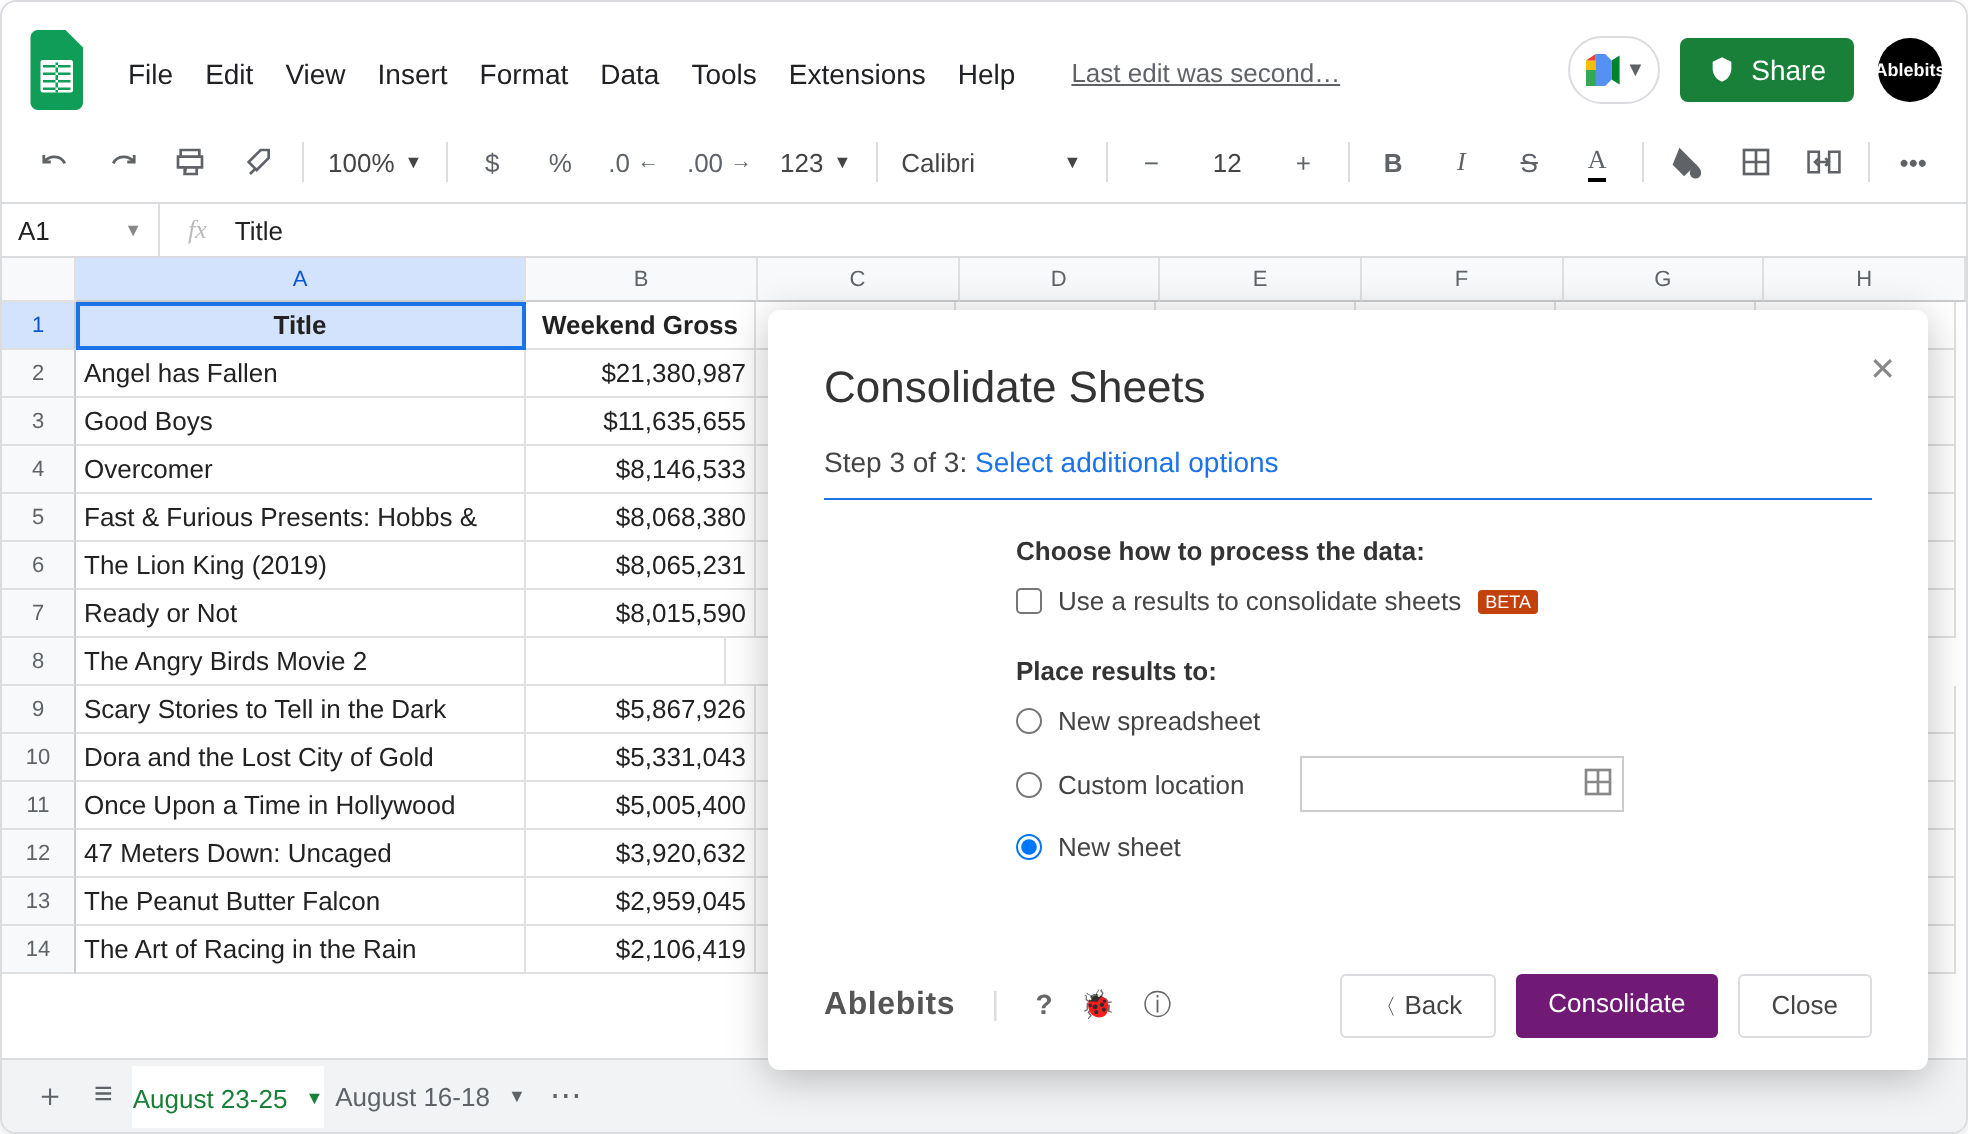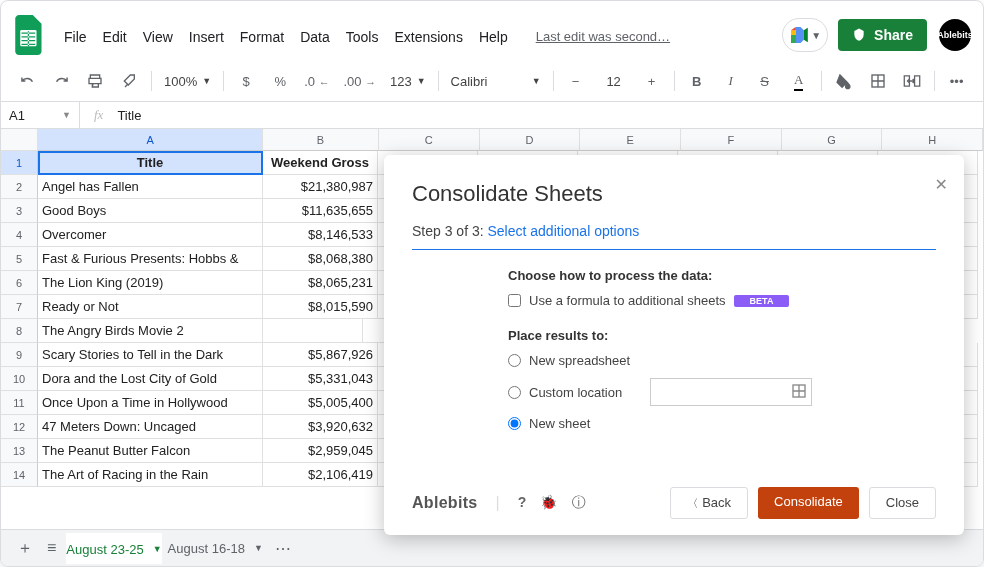--- a/index.html
+++ b/index.html
@@ -11,21 +11,21 @@
 .doctitle-wrap{display:flex;flex-direction:column;flex:1}
 .doctitle-row{display:flex;align-items:center;gap:8px}
 .doctitle{font-size:18px;color:#3c4043}
 .title-icon{color:#5f6368;cursor:pointer}
 
 .menus{display:flex;align-items:center;gap:2px;padding:0 4px;font-size:14px;color:#202124;margin-top:3px}
 .menus span{padding:4px 7px;border-radius:4px;cursor:pointer}
 .lastedit{color:#5f6368;text-decoration:underline;margin-left:12px;font-size:13px}
 .meet-btn{width:44px;height:32px;background:white;border:1px solid #dadce0;border-radius:20px;display:flex;align-items:center;justify-content:center;margin-right:10px;position:relative}
 .meet-inner{display:flex;align-items:center}
-.share-btn{display:flex;align-items:center;background:#188038;color:#fff;font-size:14px;font-weight:700;padding:8px 14px;border-radius:4px;gap:8px;cursor:pointer}
+.share-btn{display:flex;align-items:center;background:#188038;color:#fff;font-size:14px;font-weight:400;padding:8px 14px;border-radius:4px;gap:8px;cursor:pointer}
 .avatar{width:32px;height:32px;border-radius:50%;background:#000;color:#fff;font-size:9px;display:flex;align-items:center;justify-content:center;margin-left:12px;font-weight:bold}
 
 .tb{display:flex;align-items:center;height:40px;border-bottom:1px solid #dadce0;padding:0 10px;gap:2px;font-size:13px;color:#444}
 .tb .tbtn{padding:5px 6px;border-radius:3px;cursor:pointer;display:flex;align-items:center;justify-content:center;min-width:20px;color:#5f6368}
 .tb .sep{width:1px;height:20px;background:#dadce0;margin:0 4px}
 .tb .combo{display:flex;align-items:center;gap:2px;padding:3px 6px;border-radius:3px;cursor:pointer}
 .bold{font-weight:bold;color:#202124}
 .text-under{border-bottom:2px solid #000;padding-bottom:1px;font-family:serif}
 
 .fbar{display:flex;align-items:center;height:26px;border-bottom:1px solid #dadce0;font-size:13px}
@@ -55,29 +55,29 @@
 
 .dialog{position:absolute;left:383px;top:154px;width:580px;height:380px;background:#fff;border-radius:6px;box-shadow:0 4px 20px rgba(0,0,0,0.25);padding:26px 28px 16px;box-sizing:border-box;display:flex;flex-direction:column}
 .dlg-title{font-size:22px;color:#333;margin-bottom:16px}
 .dlg-close{position:absolute;right:16px;top:20px;color:#888;cursor:pointer;font-size:16px}
 .dlg-step{font-size:14px;color:#444;border-bottom:1px solid #1a73e8;padding-bottom:10px;margin-bottom:18px}
 .dlg-step a{color:#1a73e8}
 .dlg-body{padding-left:96px;flex:1}
 .dlg-sect{font-size:13px;font-weight:bold;color:#333;margin-bottom:10px}
 .dlg-opt{font-size:13px;color:#444;display:flex;align-items:center;gap:8px;margin-bottom:10px}
 .dlg-opt input{margin:0}
-.badge-beta{background:#8b5cf6;color:#fff;font-size:9px;font-weight:bold;padding:1px 16px;border-radius:2px}
+.badge-beta{background:#c2410c;color:#fff;font-size:9px;font-weight:normal;padding:1px 4px;border-radius:2px}
 .custom-input{width:160px;height:26px;border:1px solid #ccc;margin-left:20px;position:relative}
 .custom-input .grid-icon{position:absolute;right:4px;top:4px;color:#888}
 .dlg-footer{display:flex;align-items:center;justify-content:space-between;padding-top:12px}
 .dlg-brand{font-family:Arial;font-size:16px;color:#555;font-weight:bold;letter-spacing:0.3px}
 .dlg-footicons{display:flex;gap:14px;color:#666;font-size:14px}
 .dlg-btns{display:flex;gap:10px}
 .dlg-btn{padding:7px 16px;font-size:13px;border-radius:3px;cursor:pointer;border:1px solid #dadce0;background:#fff;color:#444}
-.dlg-btn.primary{background:#c2410c;color:#fff;border:none}
+.dlg-btn.primary{background:#701a75;color:#fff;border:none}
 
 .c-A{width:225px}
 .c-B{width:115px}
 .c-C{width:100px}
 .c-D{width:100px}
 .c-E{width:100px}
 .c-F{width:100px}
 .c-G{width:100px}
 .c-H{width:100px}
 .arrow-down{font-size:9px;margin-left:3px}
@@ -399,21 +399,21 @@
   <div class="dialog">
     <div class="dlg-close">✕</div>
     <div class="dlg-title">Consolidate Sheets</div>
     <div class="dlg-step">
       <span>Step 3 of 3: </span><a>Select additional options</a>
     </div>
     <div class="dlg-body">
       <div class="dlg-sect">Choose how to process the data:</div>
       <label class="dlg-opt">
         <input type="checkbox" style="">
-        <span>Use a formula to additional sheets</span>
+        <span>Use a results to consolidate sheets</span>
         <span class="badge-beta">BETA</span>
       </label>
       <div style="height:10px"></div>
       <div class="dlg-sect">Place results to:</div>
       <label class="dlg-opt">
         <input type="radio" name="place" style="">
         <span>New spreadsheet</span>
       </label>
       <label class="dlg-opt">
         <input type="radio" name="place" style="">

